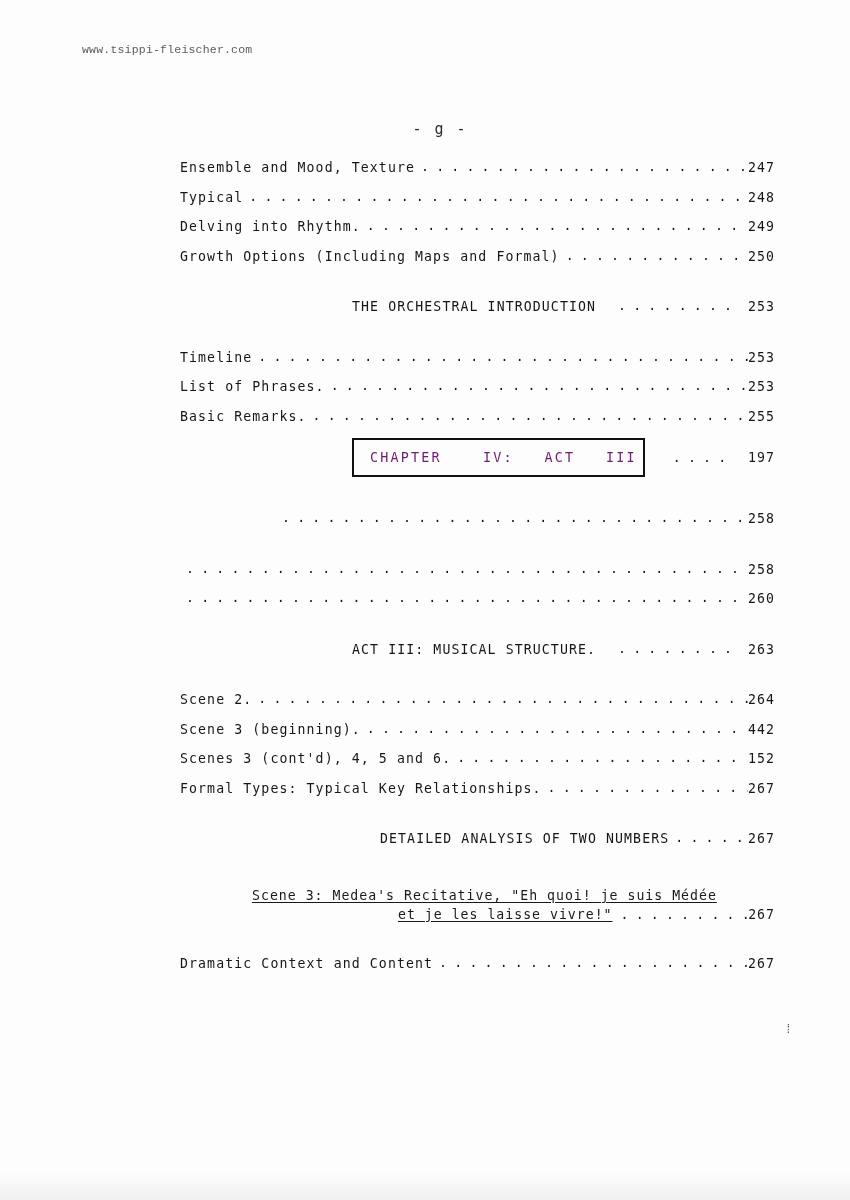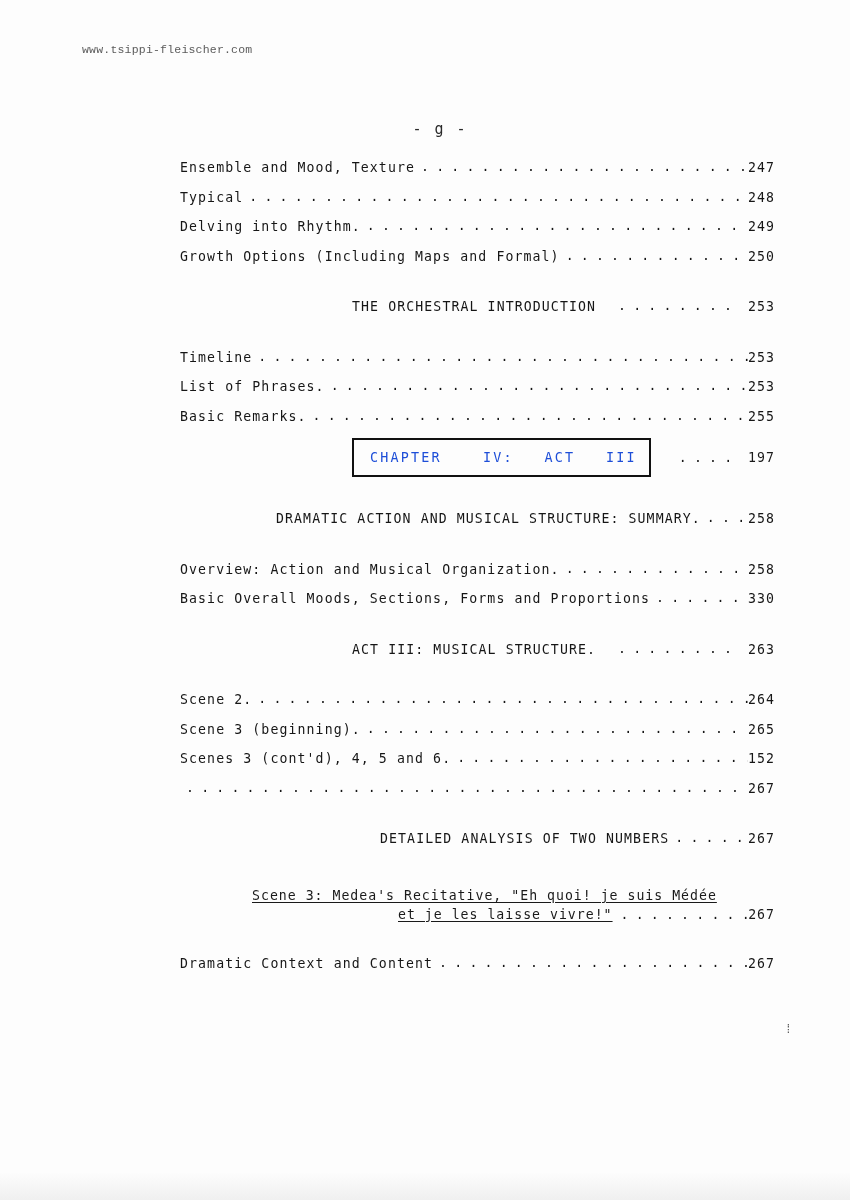--- a/index.html
+++ b/index.html
@@ -86,25 +86,25 @@
   .indent-3 { padding-left: 200px; }
 
   .chapter-row {
     display: flex;
     align-items: center;
     margin: 0 0 0 0;
     font-size: 13.2px;
   }
   .chapter-box {
     border: 2px solid #111;
-    padding: 10px 12px 10px 16px;
+    padding: 10px 6px 10px 16px;
     letter-spacing: 2.2px;
     font-size: 13.4px;
     white-space: pre;
-    color: #1d4ed8;
+    color: #701a75;
   }
   .chapter-row .leader {
     flex: 1 1 auto;
     overflow: hidden;
     white-space: nowrap;
     letter-spacing: 7.2px;
     padding-left: 12px;
     color: #171717;
   }
   .chapter-row .page-no {
@@ -209,58 +209,56 @@
         <span class="page-no">255</span>
       </div>
 
       <div class="chapter-row gap-xl indent-2">
         <span class="chapter-box">CHAPTER    IV:   ACT   III</span>
         <span class="leader">....................................................</span>
         <span class="page-no">197</span>
       </div>
 
       <div class="row gap-md indent-1">
-        <span class="title">DRAMATIC ACTION AND MUSICAL STRUCTURE: SUMMARY.</span>
         <span class="leader">....................................................</span>
         <span class="page-no">258</span>
       </div>
 
       <div class="row gap-md">
-        <span class="title">Overview: Action and Musical Organization.</span>
         <span class="leader">....................................................</span>
         <span class="page-no">258</span>
       </div>
       <div class="row">
-        <span class="title">Basic Overall Moods, Sections, Forms and Proportions</span>
-        <span class="leader">....................................................</span>
-        <span class="page-no">330</span>
+        <span class="leader">....................................................</span>
+        <span class="page-no">260</span>
       </div>
 
       <div class="row gap-md indent-2">
         <span class="title">ACT III: MUSICAL STRUCTURE.</span>
         <span class="leader">....................................................</span>
         <span class="page-no">263</span>
       </div>
 
       <div class="row gap-md">
         <span class="title">Scene 2.</span>
         <span class="leader">....................................................</span>
         <span class="page-no">264</span>
       </div>
       <div class="row">
         <span class="title">Scene 3 (beginning).</span>
         <span class="leader">....................................................</span>
-        <span class="page-no">265</span>
+        <span class="page-no">442</span>
       </div>
       <div class="row">
         <span class="title">Scenes 3 (cont'd), 4, 5 and 6.</span>
         <span class="leader">....................................................</span>
         <span class="page-no">152</span>
       </div>
       <div class="row">
+        <span class="title">Formal Types: Typical Key Relationships.</span>
         <span class="leader">....................................................</span>
         <span class="page-no">267</span>
       </div>
 
       <div class="row gap-md indent-3">
         <span class="title">DETAILED ANALYSIS OF TWO NUMBERS</span>
         <span class="leader">....................................................</span>
         <span class="page-no">267</span>
       </div>
 

